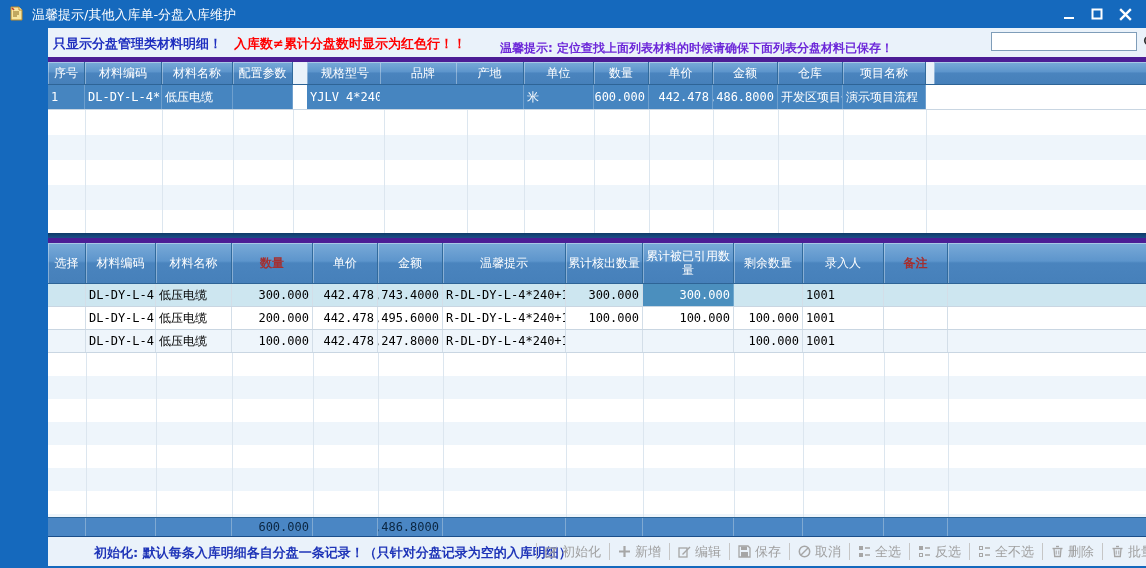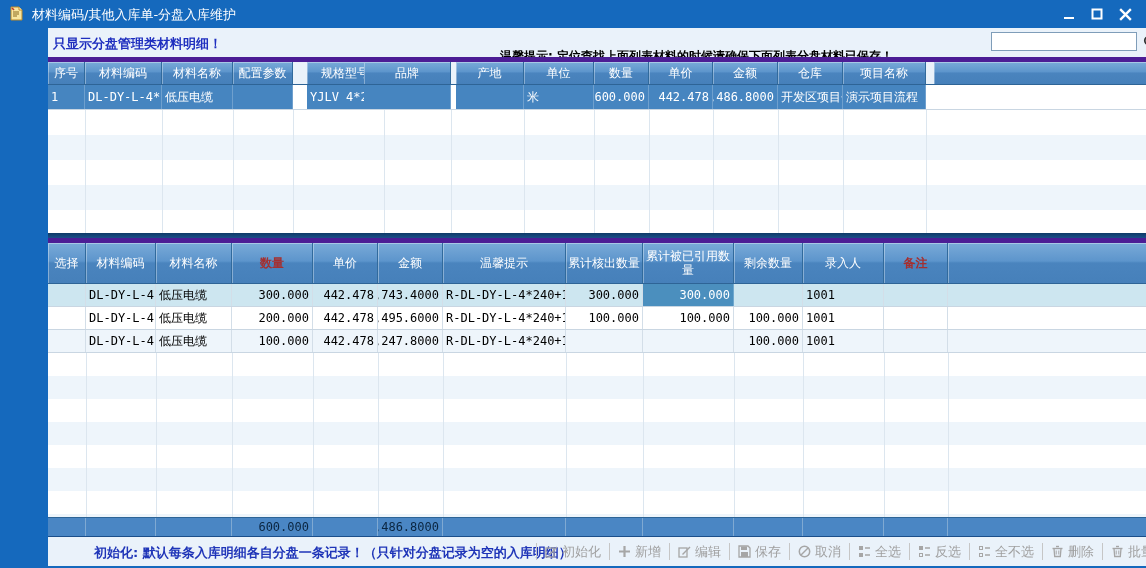--- a/index.html
+++ b/index.html
@@ -10,40 +10,40 @@
   .title-icon{position:absolute;left:8px;top:5px;}
   .title-text{position:absolute;left:32px;top:6px;font-size:13px;color:#fff;white-space:nowrap;}
   .winbtn{position:absolute;top:4px;width:26px;height:20px;display:flex;align-items:center;justify-content:center;cursor:pointer;}
   .btn-min{right:64px}.btn-max{right:36px}.btn-close{right:8px}
   
   .content{position:absolute;left:2px;top:28px;width:1142px;height:538px;background:#EAF2FA;overflow:hidden;margin-left:46px;}
   
   .infobar{position:absolute;left:0;top:0;width:1142px;height:29px;}
   .notice-blue{position:absolute;left:5px;top:7px;font-size:13px;font-weight:bold;color:#1F2FBF;white-space:nowrap;}
   .notice-red{position:absolute;left:186px;top:7px;font-size:13px;font-weight:bold;color:#FF0000;white-space:nowrap;}
-  .hint{position:absolute;left:452px;top:20px;font-size:12px;font-weight:bold;color:#000000;white-space:nowrap;}
+  .hint{position:absolute;left:452px;top:12px;font-size:12px;font-weight:bold;color:#6d28d9;white-space:nowrap;}
   .search{position:absolute;left:943px;top:4px;width:146px;height:19px;border:1px solid #7F9DB9;background:#fff;
           font-size:12px;padding:0 3px;box-sizing:border-box;outline:none;}
   .locate{position:absolute;left:1095px;top:5px;display:flex;align-items:center;gap:3px;cursor:pointer;}
   .locate-label{font-size:13px;font-weight:bold;color:#1F2FBF;}
   .hrow{position:absolute;left:0;width:1142px;border-top:5px solid #4c1d95;border-bottom:1px solid #2E6496;box-sizing:border-box;}
   .hc{position:absolute;top:0;bottom:0;box-sizing:border-box;color:#fff;font-size:12px;
       background:linear-gradient(180deg,#79AAD8 0%,#5D95CC 45%,#4A84BE 50%,#4680BA 100%);
       border-right:1px solid #316A9C;box-shadow:inset 1px 1px 0 rgba(255,255,255,.35);
       display:flex;align-items:center;justify-content:center;text-align:center;line-height:14px;cursor:pointer;}
   .hc.red{color:#A52F2F;font-weight:bold;}
   .drow{position:absolute;left:0;width:1142px;border-bottom:1px solid #C9D6E2;box-sizing:border-box;}
   .dc{position:absolute;top:0;bottom:0;box-sizing:border-box;overflow:hidden;border-right:1px solid #D3DEE8;
       font-size:12px;color:#000;font-family:"DejaVu Sans Mono","DejaVu Sans",sans-serif;white-space:nowrap;cursor:default;}
   .dc .lv{position:absolute;left:3px;top:50%;transform:translateY(-50%);white-space:nowrap;}
   .dc .rv{position:absolute;right:3px;top:50%;transform:translateY(-50%);white-space:nowrap;}
   .vcol{position:absolute;top:0;bottom:0;border-right:1px solid #DCE6EF;}
   
   .t1c0{left:0;width:37px}.t1c1{left:37px;width:77px}.t1c2{left:114px;width:71px}.t1c3{left:185px;width:60px}
-  .t1c4{left:259px;width:77px}.t1c5{left:316px;width:87px}.t1c6{left:408px;width:68px}.t1c7{left:476px;width:70px}
+  .t1c4{left:259px;width:77px}.t1c5{left:332px;width:87px}.t1c6{left:408px;width:68px}.t1c7{left:476px;width:70px}
   .t1c8{left:546px;width:55px}.t1c9{left:601px;width:64px}.t1c10{left:665px;width:65px}.t1c11{left:730px;width:65px}
   .t1c12{left:795px;width:83px}.t1c13{left:886px;width:256px;border-right:none}
   .t1-head{top:29px;height:28px;}
   .t1-row{top:57px;height:25px;background:#fff;}
   .t1-row .dc.sel{background:#4685C0;color:#fff;border-right:1px solid #6FA0CE;}
   .t1-empty{position:absolute;left:0;top:82px;width:1142px;height:123px;
             background:repeating-linear-gradient(180deg,#fff 0 25px,#EEF5FB 25px 50px);}
   
   .splitter{position:absolute;left:0;top:205px;width:1142px;height:5px;background:linear-gradient(180deg,#0E3A67,#1B4E8A);}
   
@@ -79,21 +79,21 @@
 
   <div class="titlebar">
     <span class="title-icon">
       <svg width="16" height="16" viewBox="0 0 16 16">
           <path d="M3 2h8l3 3v10H3z" fill="#F8E6A0" stroke="#B98A2B"></path>
           <path d="M11 2v3h3" fill="#FBF3CF" stroke="#B98A2B"></path>
           <path d="M5 7h6M5 9h6M5 11h4" stroke="#8A6A20" stroke-width="1"></path>
           <path d="M4 3l2 2" stroke="#C0392B" stroke-width="1.6"></path>
         </svg>
     </span>
-    <span class="title-text">材料编码/其他入库单-分盘入库维护</span>
+    <span class="title-text">温馨提示/其他入库单-分盘入库维护</span>
     <span class="winbtn btn-min">
       <svg width="14" height="14" viewBox="0 0 14 14">
           <line x1="2" y1="11" x2="12" y2="11" stroke="#fff" stroke-width="2"></line>
         </svg>
     </span>
     <span class="winbtn btn-max">
       <svg width="14" height="14" viewBox="0 0 14 14">
           <rect x="2.5" y="2.5" width="9" height="9" fill="none" stroke="#fff" stroke-width="2"></rect>
         </svg>
     </span>
@@ -101,20 +101,21 @@
       <svg width="15" height="15" viewBox="0 0 14 14">
           <path d="M2 2L12 12M12 2L2 12" stroke="#fff" stroke-width="2.2"></path>
         </svg>
     </span>
   </div>
 
   <div class="content">
 
     <div class="infobar">
       <span class="notice-blue">只显示分盘管理类材料明细！</span>
+      <span class="notice-red">入库数≠累计分盘数时显示为红色行！！</span>
       <span class="hint">温馨提示: 定位查找上面列表材料的时候请确保下面列表分盘材料已保存！</span>
       <input class="search" value="" style="">
       <span class="locate">
         <svg width="14" height="14" viewBox="0 0 14 14">
             <circle cx="5.6" cy="5.6" r="3.8" fill="none" stroke="#333" stroke-width="1.8"></circle>
             <line x1="8.6" y1="8.6" x2="12.4" y2="12.4" stroke="#333" stroke-width="2"></line>
           </svg>
         <span class="locate-label">定位</span>
       </span>
     </div>

